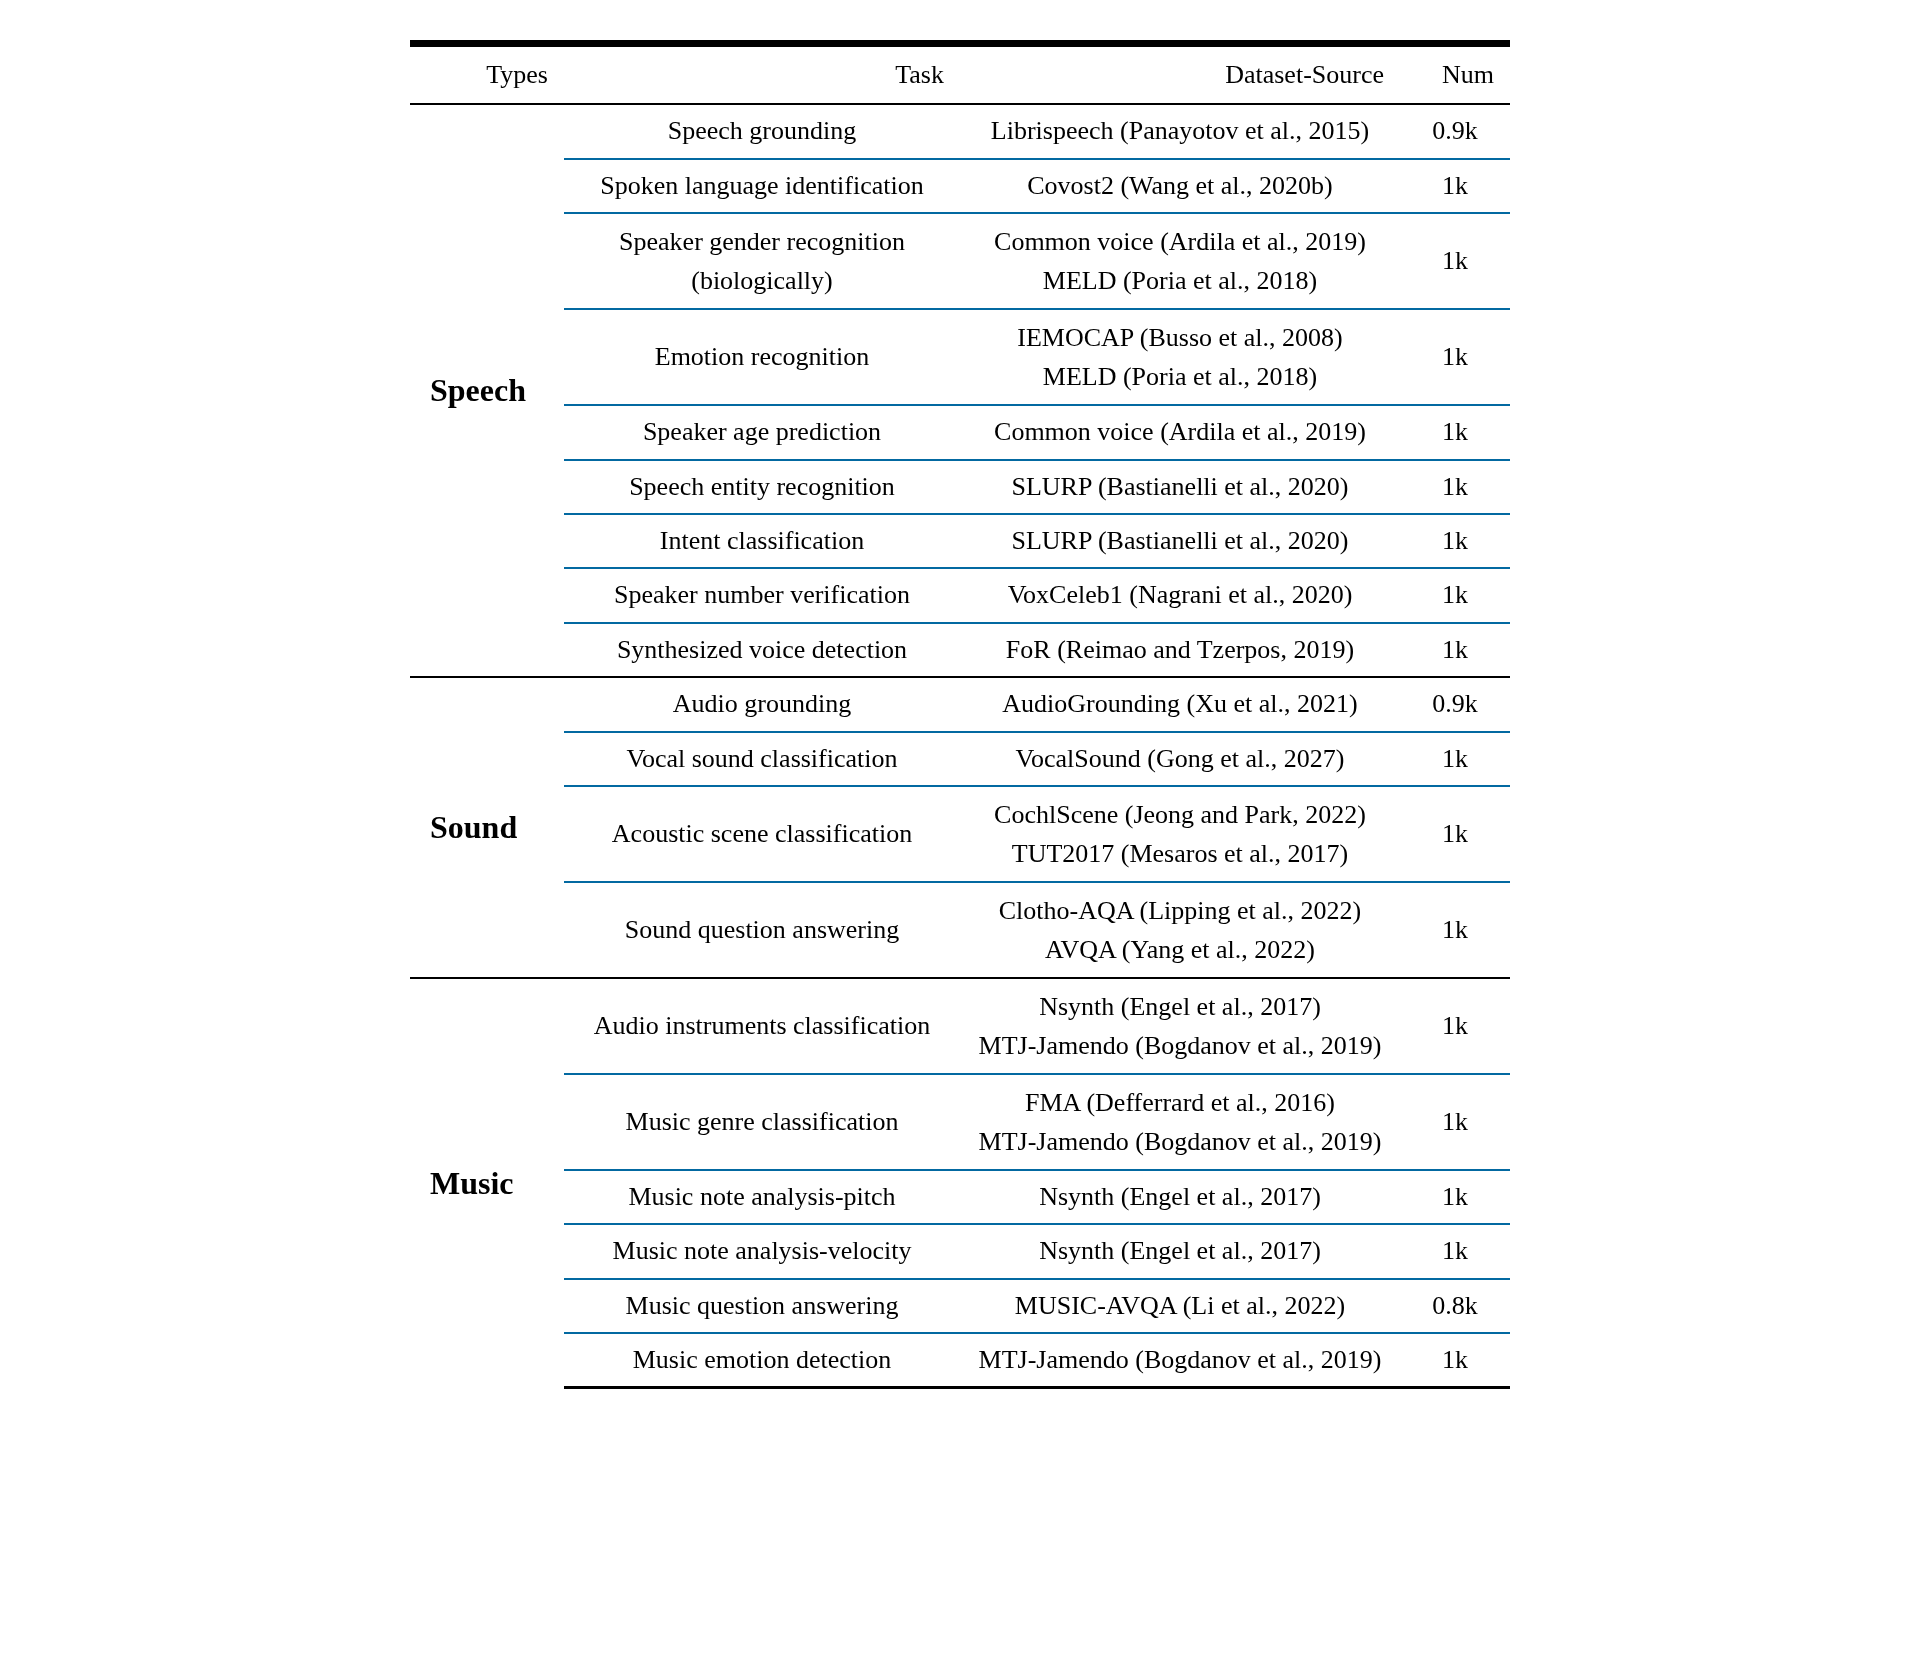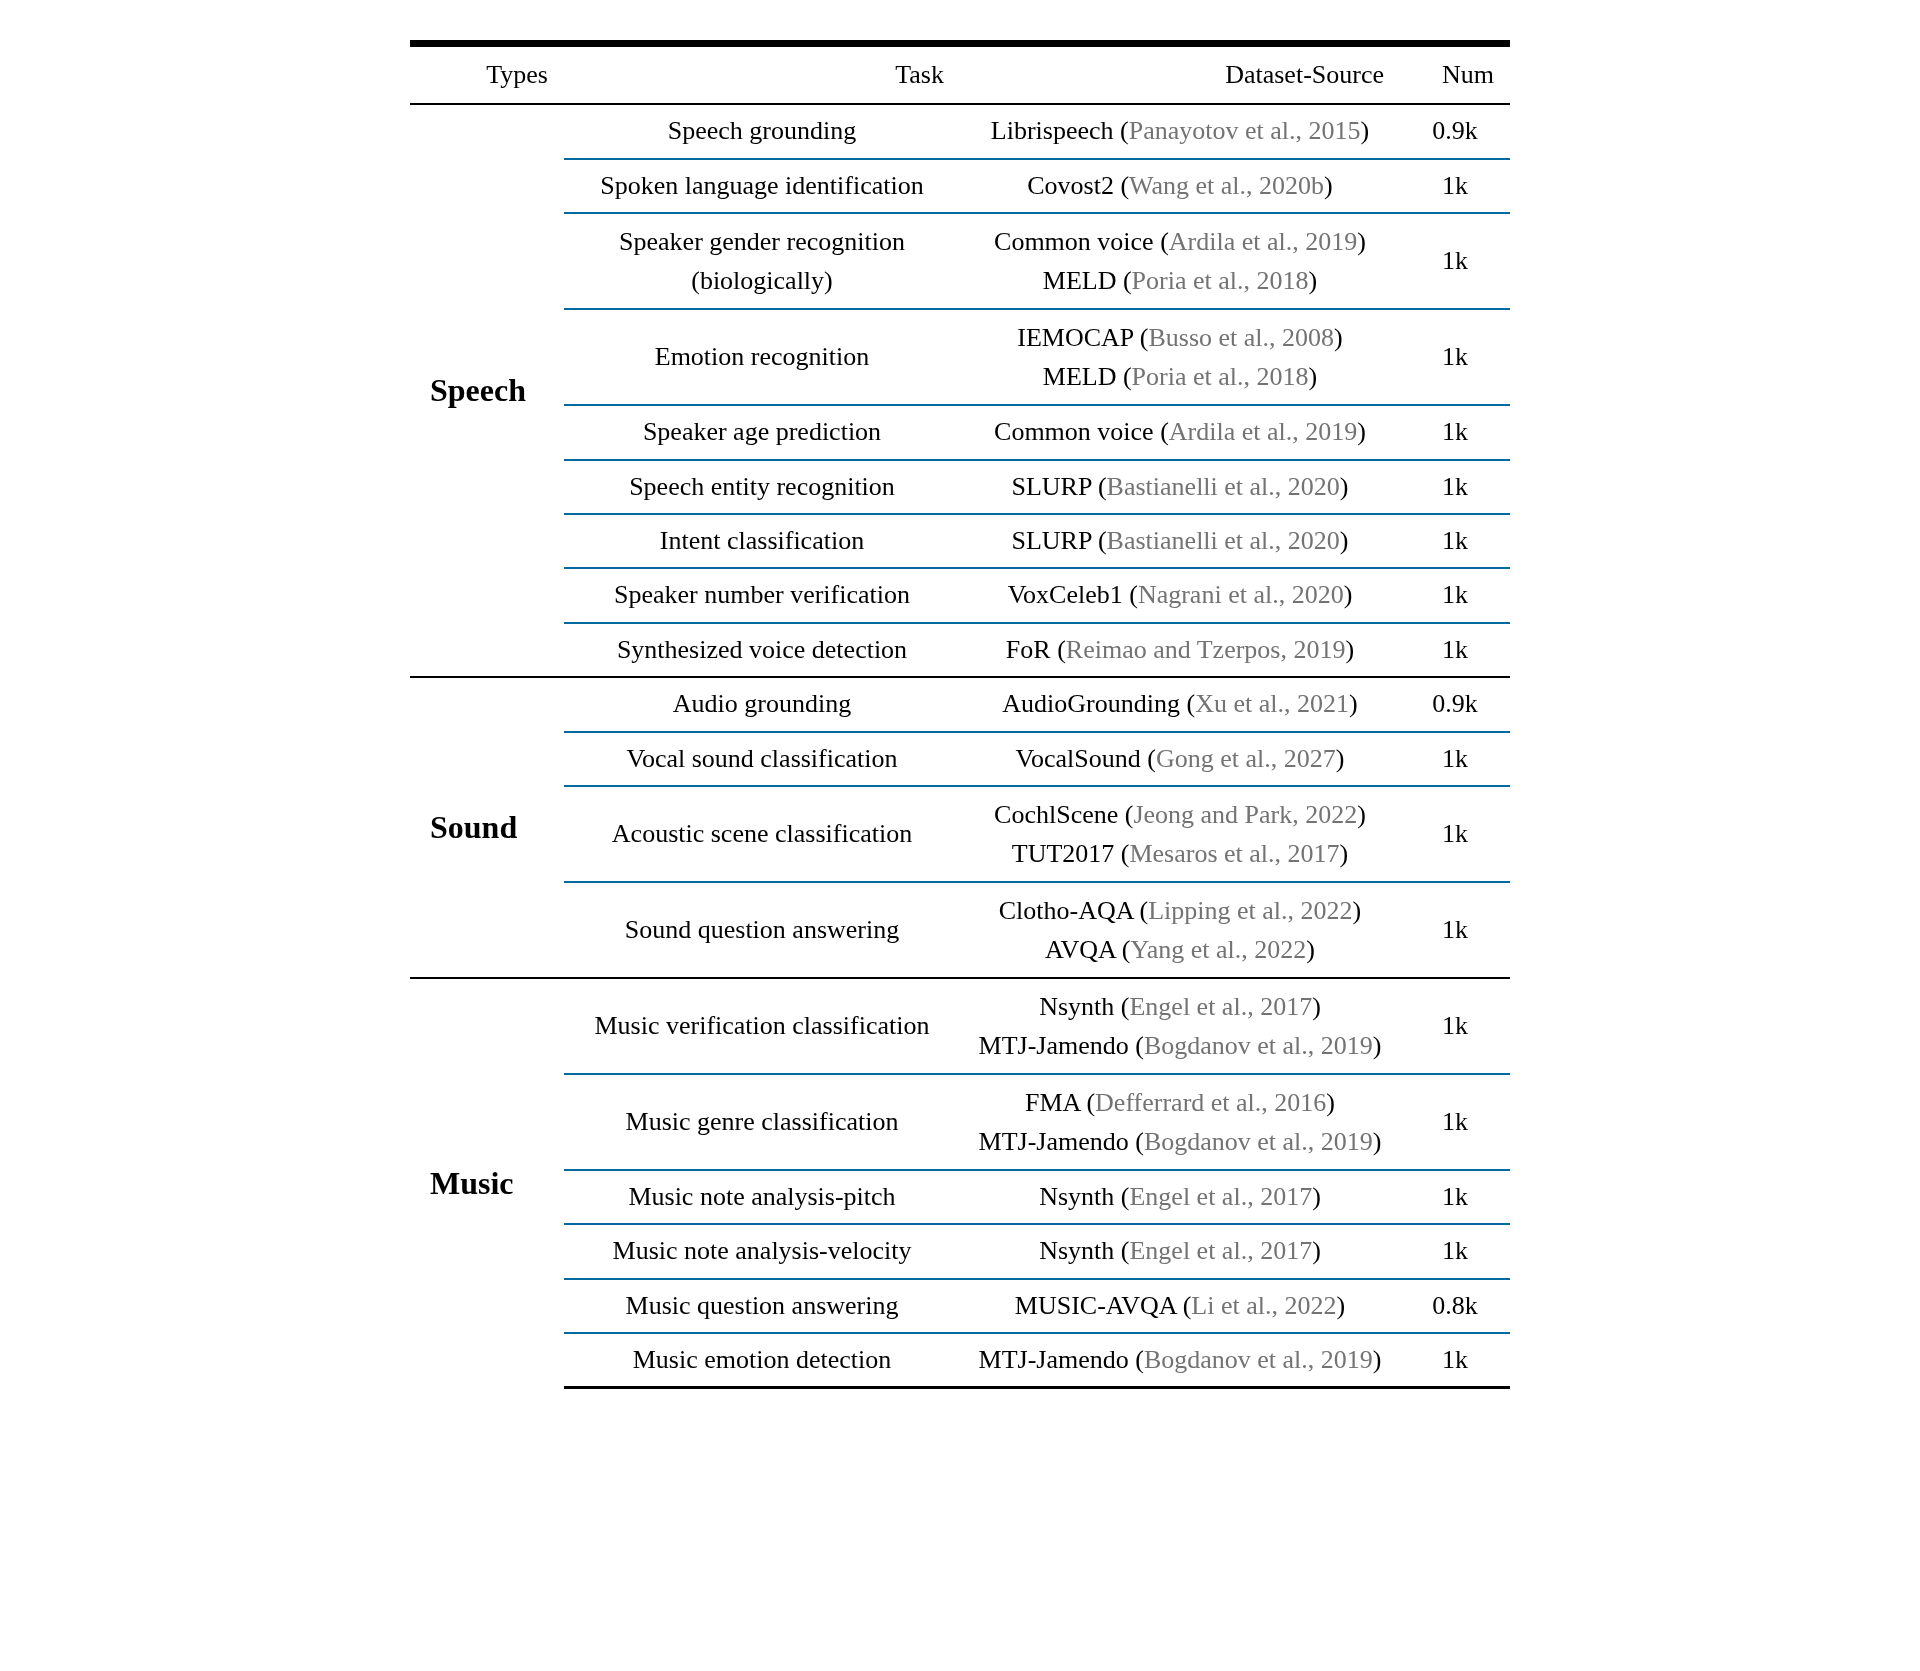--- a/index.html
+++ b/index.html
@@ -61,21 +61,21 @@
 
     td.types-cell {
       font-weight: bold;
       font-size: 32px;
       text-align: left;
       padding-left: 20px;
     }
 
     td.dataset-cell a,
     .link-text {
-      color: #737373;
+      color: #000000;
       text-decoration: none;
     }
 
     .section-divider-top td {
       border-top: 2px solid #000;
     }
 
     .row-divider td {
       border-top: 2px solid #0369a1;
     }
@@ -164,21 +164,21 @@
           <td class="dataset-cell multi-line">CochlScene (<span class="link-text">Jeong and Park, 2022</span>)<br>TUT2017 (<span class="link-text">Mesaros et al., 2017</span>)</td>
           <td>1k</td>
         </tr>
         <tr class="row-divider">
           <td>Sound question answering</td>
           <td class="dataset-cell multi-line">Clotho-AQA (<span class="link-text">Lipping et al., 2022</span>)<br>AVQA (<span class="link-text">Yang et al., 2022</span>)</td>
           <td>1k</td>
         </tr>
         <tr class="section-divider-top">
           <td class="types-cell" rowspan="6">Music</td>
-          <td>Music verification classification</td>
+          <td>Audio instruments classification</td>
           <td class="dataset-cell multi-line">Nsynth (<span class="link-text">Engel et al., 2017</span>)<br>MTJ-Jamendo (<span class="link-text">Bogdanov et al., 2019</span>)</td>
           <td>1k</td>
         </tr>
         <tr class="row-divider">
           <td>Music genre classification</td>
           <td class="dataset-cell multi-line">FMA (<span class="link-text">Defferrard et al., 2016</span>)<br>MTJ-Jamendo (<span class="link-text">Bogdanov et al., 2019</span>)</td>
           <td>1k</td>
         </tr>
         <tr class="row-divider">
           <td>Music note analysis-pitch</td>

